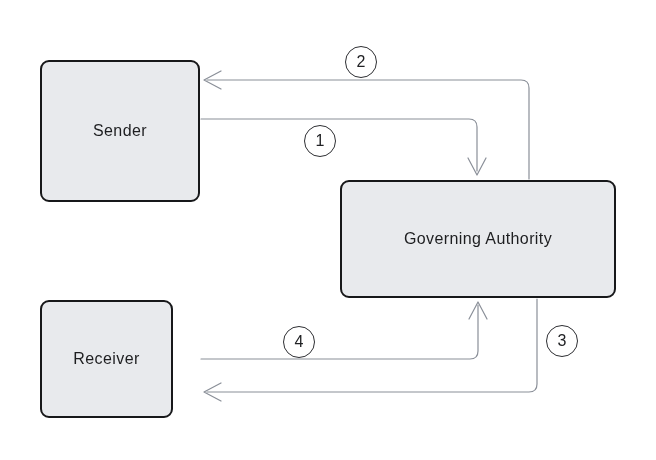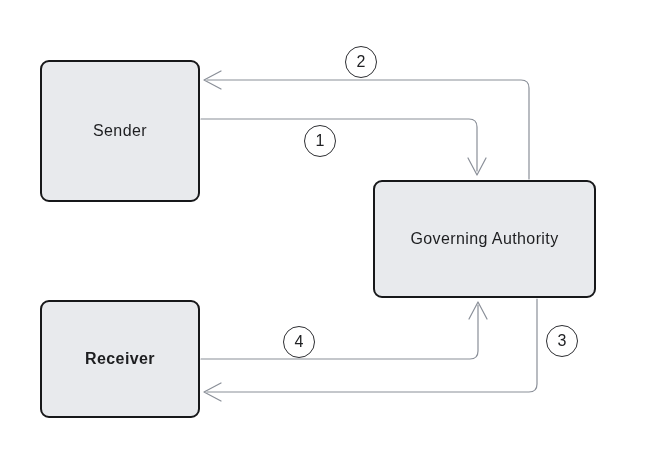--- a/index.html
+++ b/index.html
@@ -31,22 +31,22 @@
     align-items: center;
     justify-content: center;
   }
   .node-label {
     font-size: 16px;
     color: #1d1e20;
     letter-spacing: 0.4px;
     white-space: nowrap;
   }
   .node-sender   { left: 40px;  top: 60px;  width: 160px; height: 142px; }
-  .node-authority{ left: 340px; top: 180px; width: 223px; height: 118px; margin-left: 33px; }
-  .node-receiver { left: 40px;  top: 300px; width: 160px; height: 118px; font-weight: bold; }
+  .node-authority{ left: 340px; top: 180px; width: 276px; height: 118px; }
+  .node-receiver { left: 40px;  top: 300px; width: 133px; height: 118px; }
   .badge {
     position: absolute;
     box-sizing: border-box;
     width: 32px;
     height: 32px;
     border-radius: 50%;
     background: #ffffff;
     border: 1.5px solid #2e2f33;
     display: flex;
     align-items: center;

